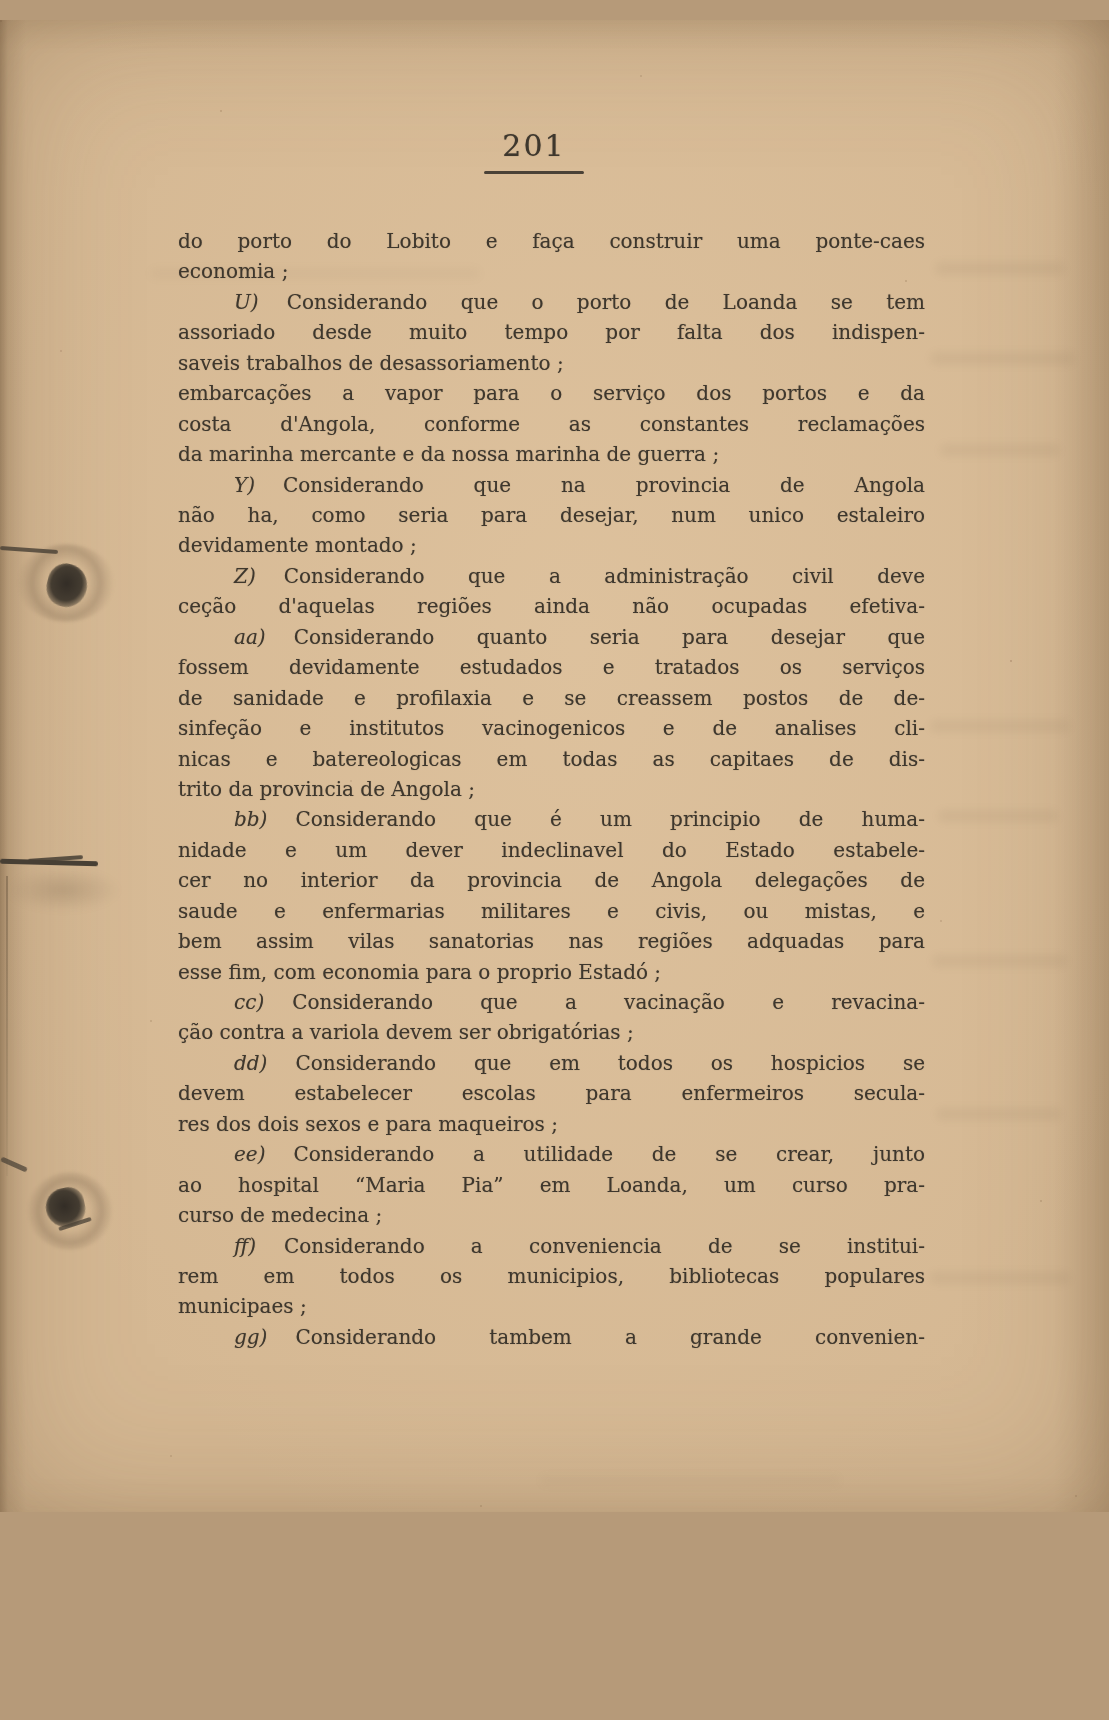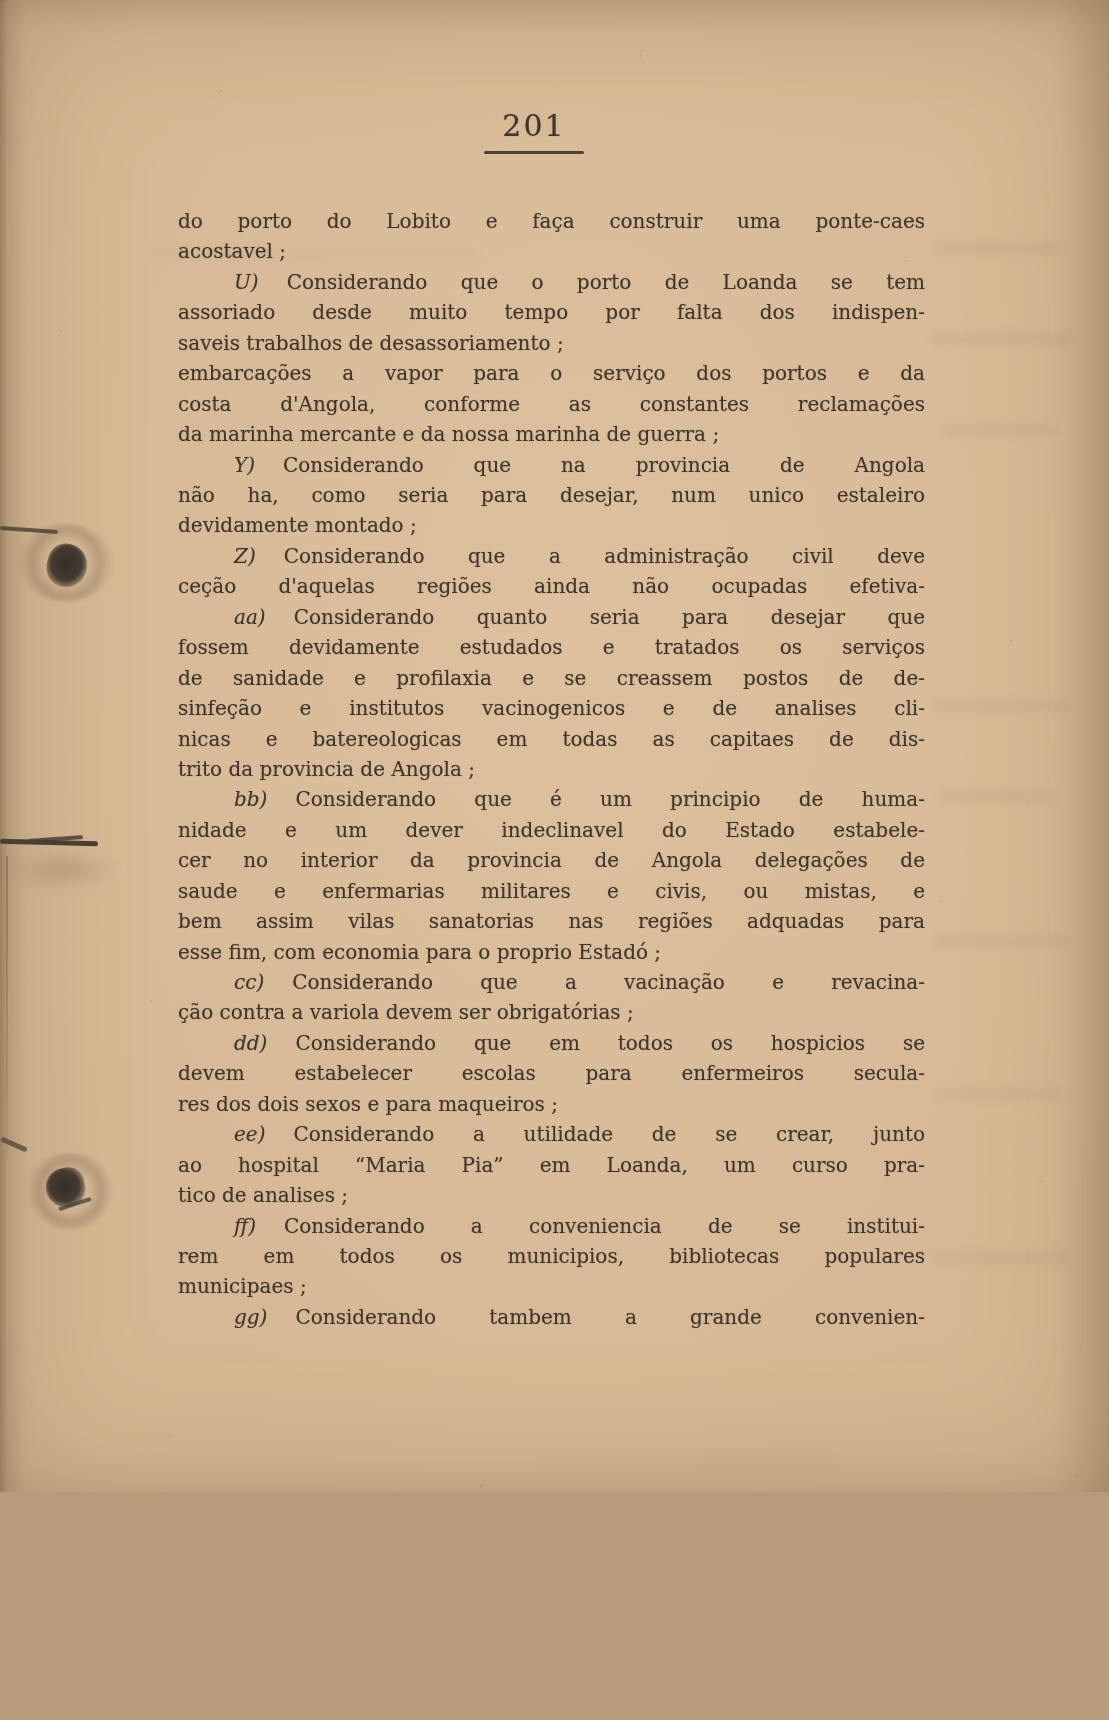--- a/index.html
+++ b/index.html
@@ -17,20 +17,21 @@
   }
   .page{
     position:relative;width:1109px;height:1492px;overflow:hidden;
     background:
       radial-gradient(ellipse 900px 1400px at 52% 42%, rgba(236,210,175,.35), rgba(0,0,0,0) 70%),
       linear-gradient(to right, rgba(96,72,48,.38) 0px, rgba(96,72,48,.12) 8px, rgba(0,0,0,0) 26px),
       linear-gradient(to left, rgba(120,92,62,.20) 0px, rgba(0,0,0,0) 55px),
       linear-gradient(to bottom, rgba(120,92,62,.10) 0px, rgba(0,0,0,0) 30px),
       var(--paper);
     box-shadow: inset 0 0 140px rgba(110,82,52,.30), inset 0 0 36px rgba(110,82,52,.14);
+    margin-top: 20px;
   }
   
   .speckles{position:absolute;left:0;top:0;width:2px;height:2px;border-radius:50%;
     background:rgba(125,98,70,.4);
     box-shadow:
       220px 90px 0 rgba(130,100,70,.30), 640px 55px 0 rgba(130,100,70,.25),
       905px 260px 0 rgba(130,100,70,.30), 1010px 640px 0 rgba(125,95,65,.35),
       150px 1000px 0 rgba(130,100,70,.28), 480px 1485px 0 rgba(130,100,70,.30),
       260px 1590px 0 rgba(125,95,65,.33), 780px 1570px 0 rgba(130,100,70,.28),
       1040px 1180px 0 rgba(130,100,70,.30), 60px 330px 0 rgba(130,100,70,.25),
@@ -98,21 +99,21 @@
   <div class="ghost" style="left:540px;top:1455px;width:300px;height:11px;opacity:.15;"></div>
 
   <div class="page-number-wrap">
     <span class="page-number">201</span>
   </div>
   <div class="page-number-rule"></div>
 
   <div class="text-block">
       <div class="para">
         <div class="line just">do porto do Lobito e faça construir uma ponte-caes</div>
-        <div class="line">acostavel ;</div>
+        <div class="line">economia ;</div>
       </div>
       <div class="para">
         <div class="line just"><span class="ind"></span><span class="plabel">U)</span><span class="gap"></span><span>Considerando que o porto de Loanda se tem</span></div>
         <div class="line just">assoriado desde muito tempo por falta dos indispen-</div>
         <div class="line">saveis trabalhos de desassoriamento ;</div>
       </div>
       <div class="para">
         <div class="line just">embarcações a vapor para o serviço dos portos e da</div>
         <div class="line just">costa d'Angola, conforme as constantes reclamações</div>
         <div class="line">da marinha mercante e da nossa marinha de guerra ;</div>
@@ -147,21 +148,21 @@
         <div class="line">ção contra a variola devem ser obrigatórias ;</div>
       </div>
       <div class="para">
         <div class="line just"><span class="ind"></span><span class="plabel">dd)</span><span class="gap"></span><span>Considerando que em todos os hospicios se</span></div>
         <div class="line just">devem estabelecer escolas para enfermeiros secula-</div>
         <div class="line">res dos dois sexos e para maqueiros ;</div>
       </div>
       <div class="para">
         <div class="line just"><span class="ind"></span><span class="plabel">ee)</span><span class="gap"></span><span>Considerando a utilidade de se crear, junto</span></div>
         <div class="line just">ao hospital “Maria Pia” em Loanda, um curso pra-</div>
-        <div class="line">tico de analises ;</div>
+        <div class="line">curso de medecina ;</div>
       </div>
       <div class="para">
         <div class="line just"><span class="ind"></span><span class="plabel">ff)</span><span class="gap"></span><span>Considerando a conveniencia de se institui-</span></div>
         <div class="line just">rem em todos os municipios, bibliotecas populares</div>
         <div class="line">municipaes ;</div>
       </div>
       <div class="para">
         <div class="line just"><span class="ind"></span><span class="plabel">gg)</span><span class="gap"></span><span>Considerando tambem a grande convenien-</span></div>
       </div>
     </div>

